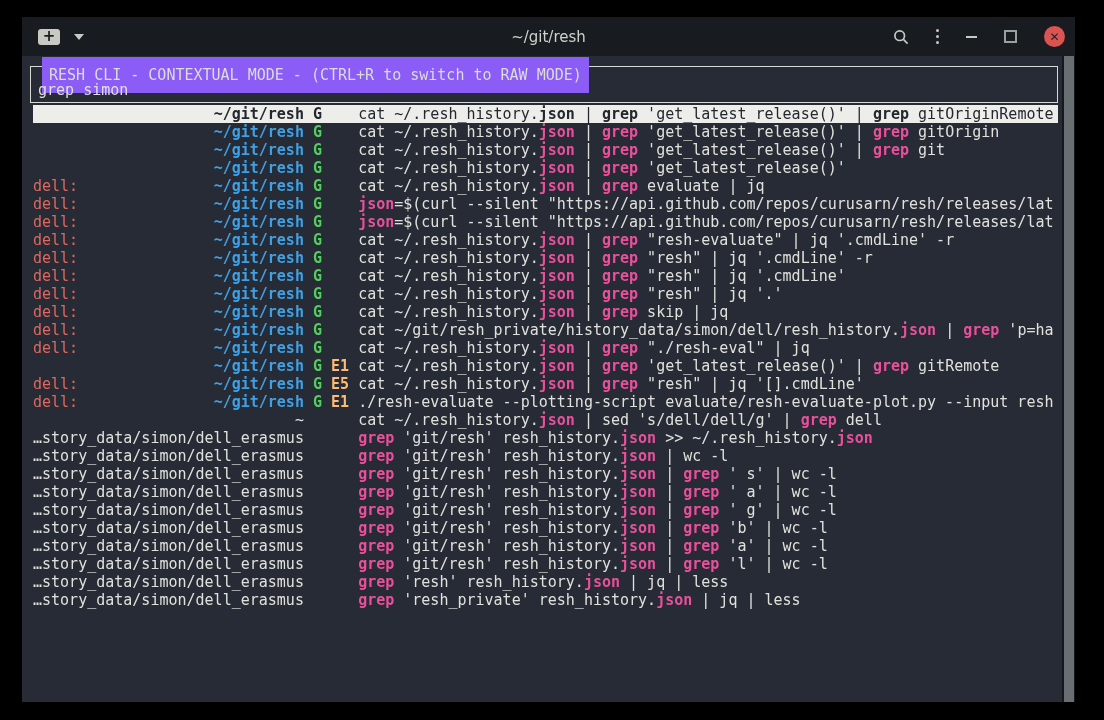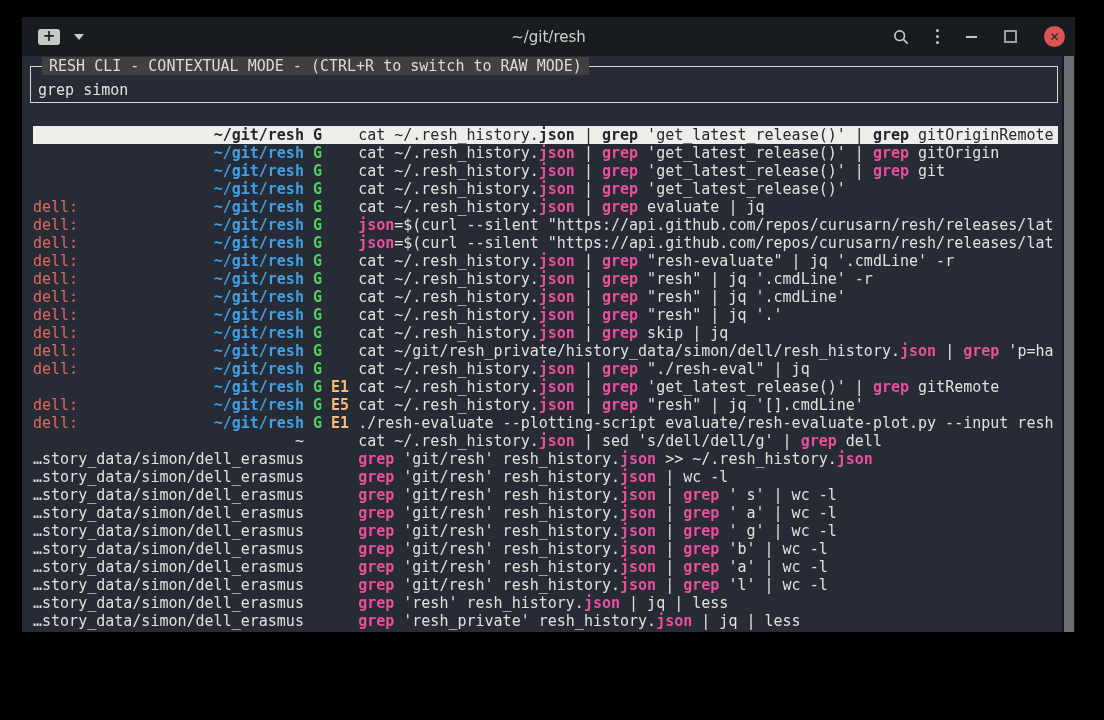--- a/index.html
+++ b/index.html
@@ -1,16 +1,16 @@
 <!DOCTYPE html>
 <html><head>
 <meta charset="utf-8">
 <style>
   html,body{margin:0;padding:0;background:#000;width:1104px;height:720px;overflow:hidden;}
-  .window{position:absolute;left:22px;top:17px;width:1053px;height:615px;background:#262b35;}
+  .window{position:absolute;left:22px;top:17px;width:1053px;height:685px;background:#262b35;}
   
   .titlebar{position:absolute;left:0;top:0;right:0;height:39px;background:#181c20;
     font-family:"DejaVu Sans",sans-serif;color:#ced2cb;}
   .tb-left{position:absolute;left:16px;top:0;height:39px;display:flex;align-items:center;gap:14px;}
   .newtab{width:22px;height:16px;background:#c6cac2;border-radius:3px;position:relative;}
   .newtab::before{content:"+";position:absolute;left:0;right:0;top:-2px;text-align:center;
     color:#181c20;font-weight:bold;font-size:15px;line-height:18px;}
   .caret{width:0;height:0;border-left:5px solid transparent;border-right:5px solid transparent;
     border-top:6px solid #c6cac2;}
   .tb-title{position:absolute;left:0;right:0;top:0;height:39px;display:flex;align-items:center;
@@ -24,24 +24,24 @@
   .closebtn{width:21px;height:21px;border-radius:50%;background:#da5452;display:flex;
     align-items:center;justify-content:center;color:#20262c;font-size:12px;font-weight:bold;
     font-family:"DejaVu Sans",sans-serif;}
   
   .terminal{position:absolute;left:0;top:39px;right:0;bottom:0;background:#262b35;
     font-family:"DejaVu Sans Mono",monospace;font-size:15px;line-height:18px;color:#e1e1dc;}
   .sb-track{position:absolute;right:0;top:0;width:13px;height:100%;background:#15181d;}
   .sb-thumb{position:absolute;right:1px;top:0;width:10px;height:100%;background:#686e71;}
   .resh-box{position:absolute;left:8px;top:10px;width:1028px;height:37px;
     border:1px solid #d8d9d3;box-sizing:border-box;}
-  .resh-box-label{position:absolute;top:-10px;left:11px;background:#404040;padding:0 7px;
+  .resh-box-label{position:absolute;top:-10px;left:11px;background:#8b5cf6;padding:9px 7px;
     color:#dcddd7;white-space:pre;}
   .query-line{position:absolute;left:7px;bottom:3px;white-space:pre;color:#e1e1dc;}
-  .rows{position:absolute;left:11px;top:70px;width:1025px;}
+  .rows{position:absolute;left:11px;top:49px;width:1025px;}
   .row{height:18px;white-space:pre;overflow:hidden;}
   .row.sel{background:#edeeea;color:#23272e;}
   .c-host{color:#e0685e;}
   .c-path{color:#3fa0e4;font-weight:bold;}
   .c-plain{color:#e1e1dc;}
   .c-g{color:#52d05e;font-weight:bold;}
   .c-e{color:#fdba74;font-weight:bold;}
   .c-hl{color:#ea4f9b;font-weight:bold;}
   .row.sel .c-host,.row.sel .c-path,.row.sel .c-plain,.row.sel .c-g,
   .row.sel .c-e,.row.sel .c-hl{color:#23272e;}

